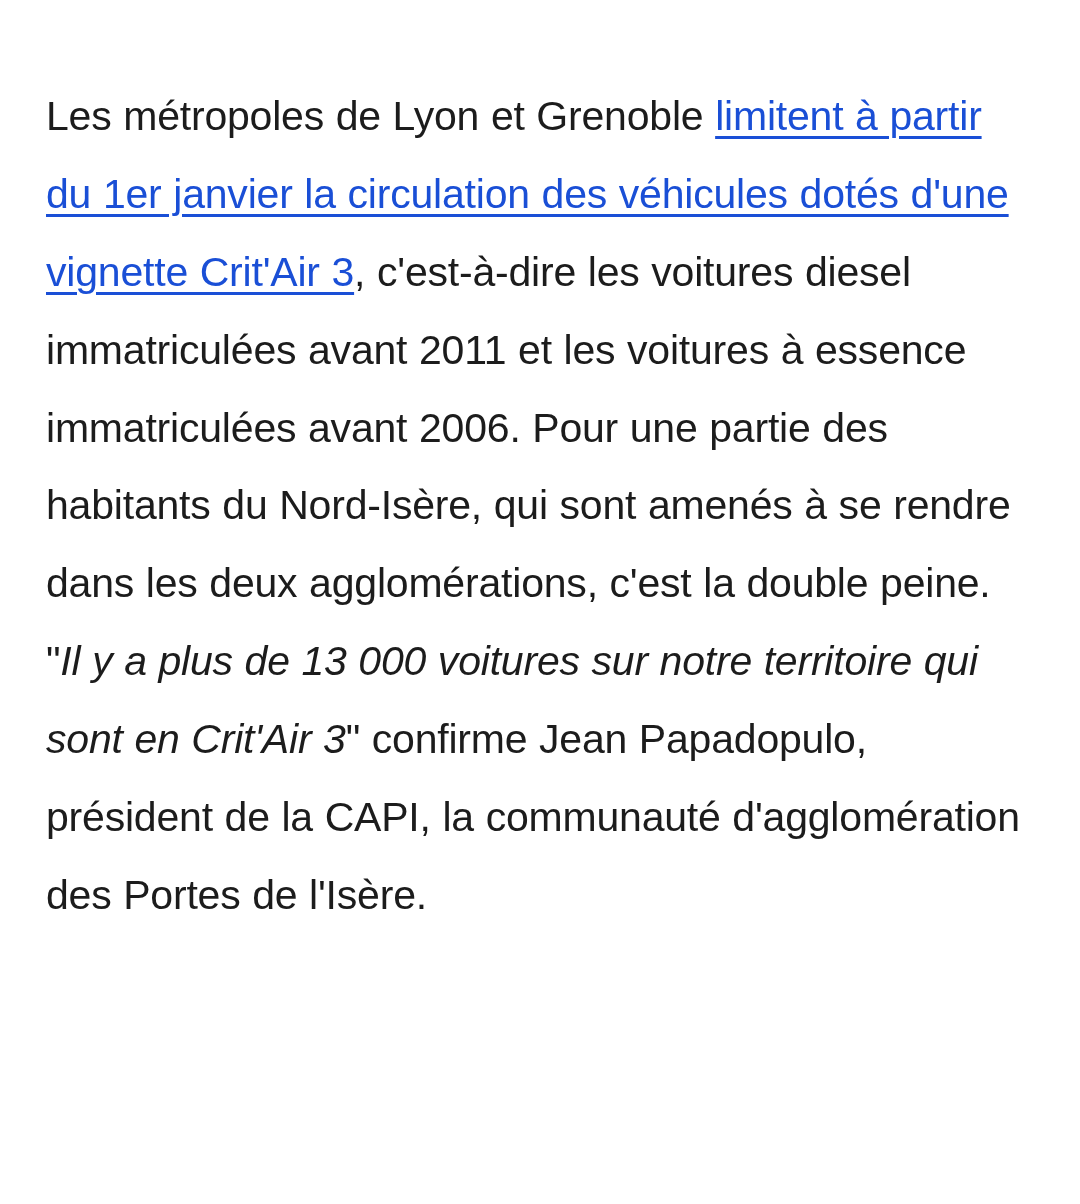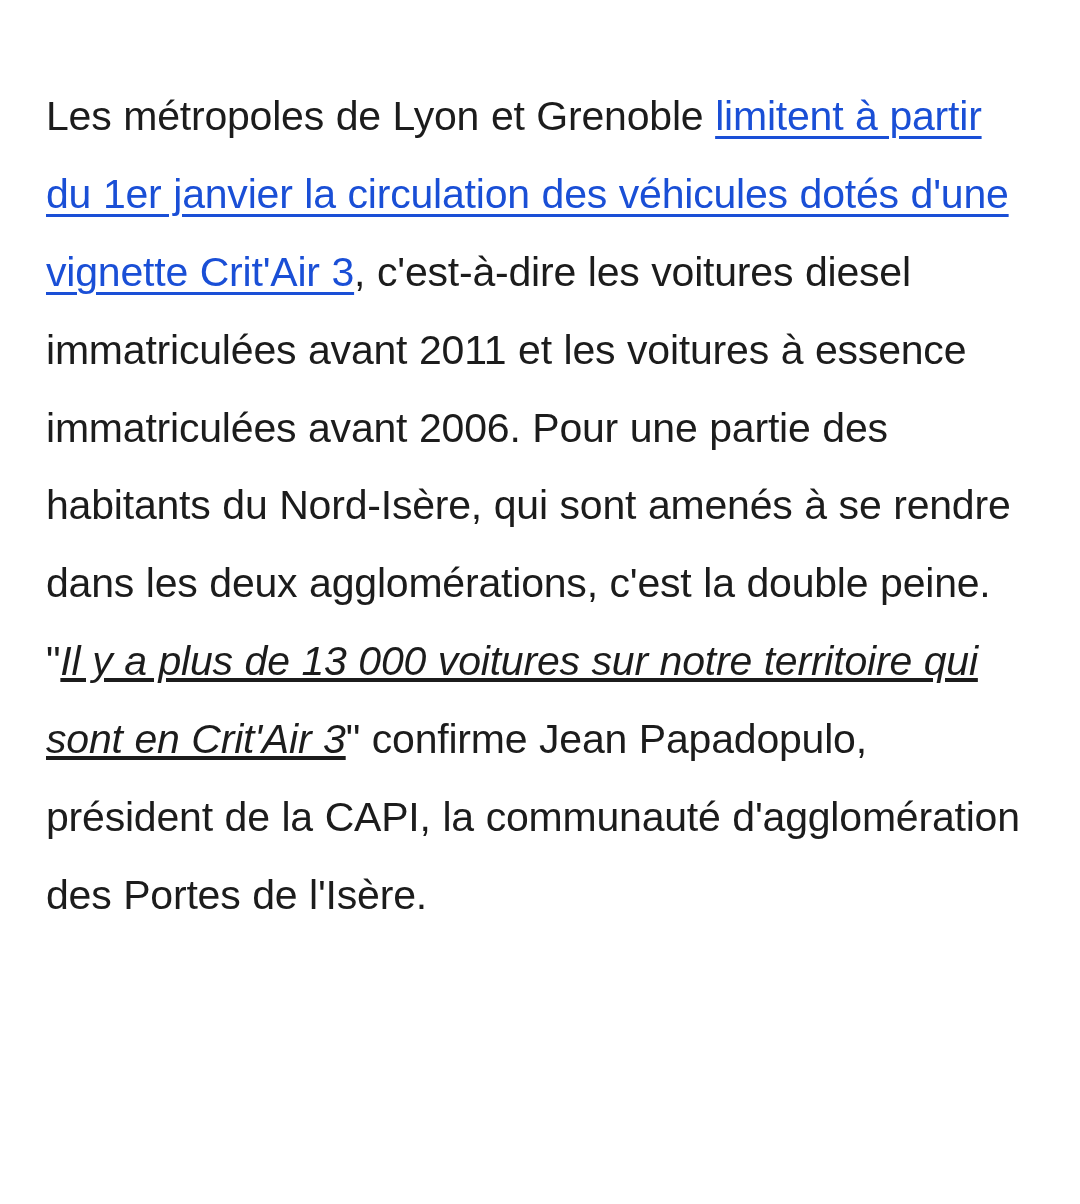--- a/index.html
+++ b/index.html
@@ -30,21 +30,20 @@
   }
   .inline-link {
     color: #1a4fd6;
     text-decoration: underline;
     text-decoration-thickness: 3px;
     text-underline-offset: 6px;
     cursor: pointer;
   }
   .quote-italic {
     font-style: italic;
-    text-decoration: underline;
   }
 </style>
 </head>
 <body>
 
 <main class="article-body">
   <p class="paragraph">
     <span>Les métropoles de Lyon et Grenoble </span><a class="inline-link" href="#">limitent à partir du 1er janvier la circulation des véhicules dotés d'une vignette Crit'Air 3</a><span>, c'est-à-dire les voitures diesel immatriculées avant 2011 et les voitures à essence immatriculées avant 2006. Pour une partie des habitants du Nord-Isère, qui sont amenés à se rendre dans les deux agglomérations, c'est la double peine. "</span><em class="quote-italic">Il y a plus de 13 000 voitures sur notre territoire qui sont en Crit'Air 3</em><span>" confirme Jean Papadopulo, président de la CAPI, la communauté d'agglomération des Portes de l'Isère.</span>
   </p>
 </main>

